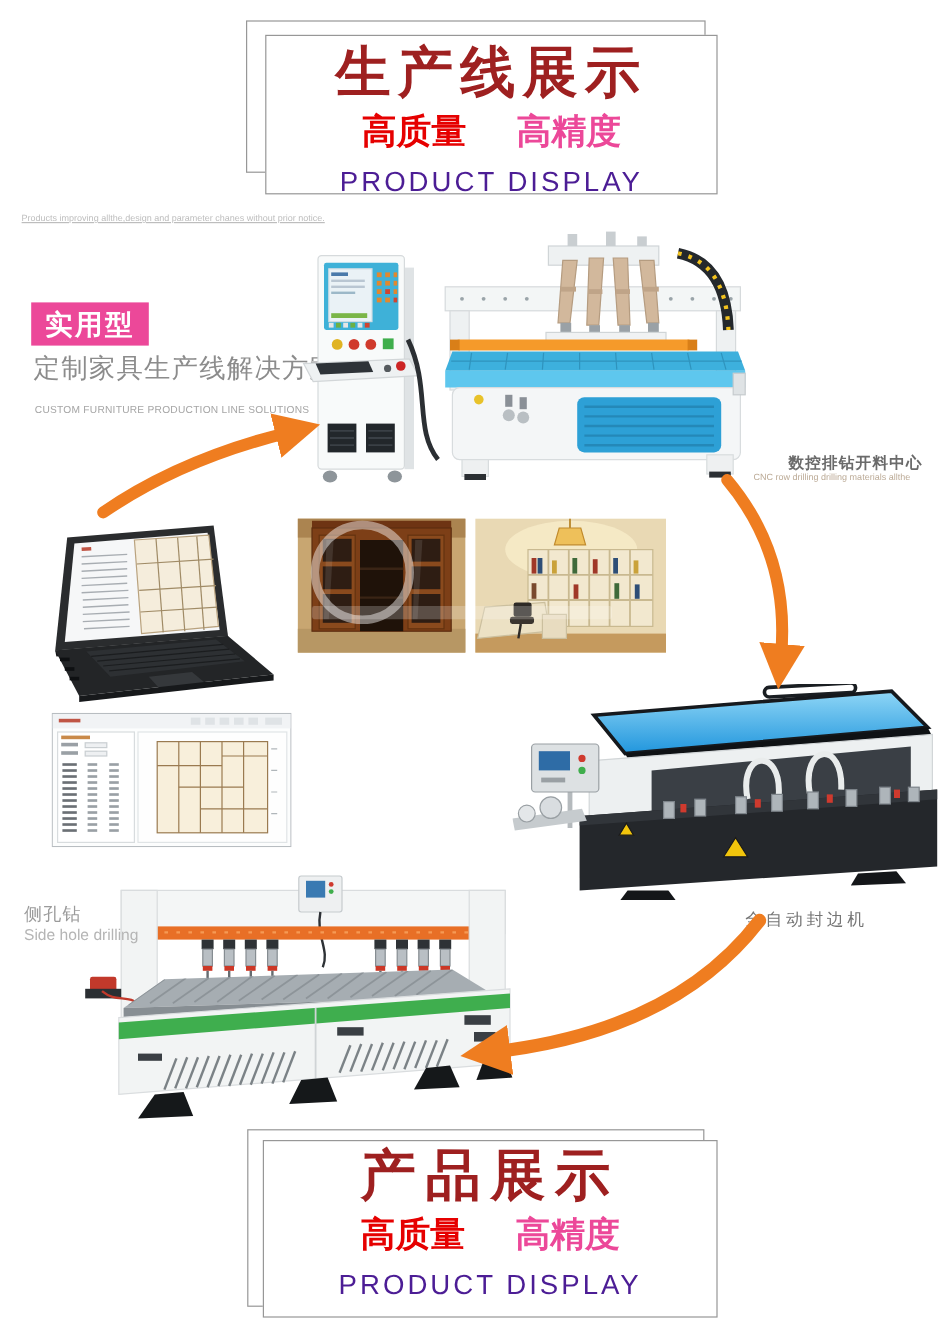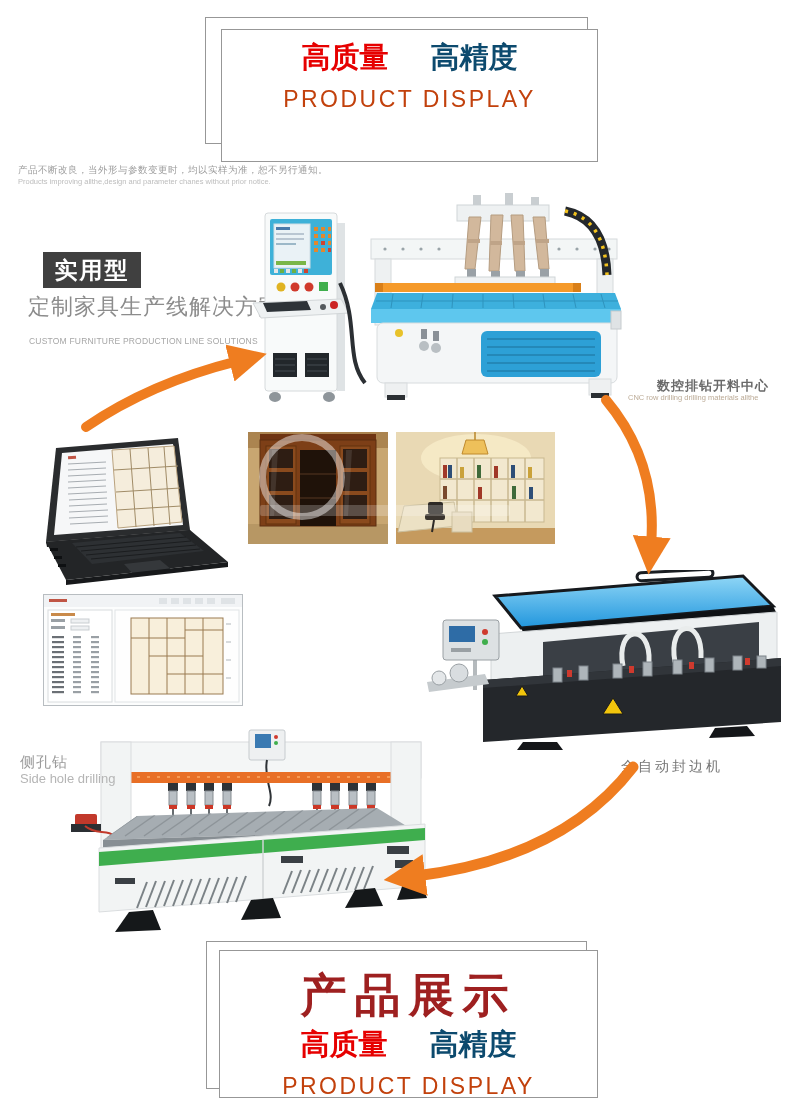--- a/index.html
+++ b/index.html
@@ -7,27 +7,27 @@
   body { font-family:"Liberation Sans", sans-serif; }
   .page { position:relative; width:790px; height:1119px; background:#fff; overflow:hidden; }
   .abs { position:absolute; }
 
   
   .banner-back { position:absolute; border:1.5px solid #979797; background:transparent; }
   .banner-front { position:absolute; border:1.5px solid #979797; background:#ffffff; text-align:center; }
   .banner-title { font-weight:900; font-size:46px; letter-spacing:6px; color:#9e2020; line-height:1.12; }
   .banner-tags { display:flex; justify-content:center; gap:42px; font-weight:700; font-size:29px; margin-top:3px; }
   .tag-red   { color:#e60000; }
-  .tag-navy  { color:#0c4a6e; }
-  .banner-sub { font-size:23px; color:#c2410c; letter-spacing:2.5px; margin-top:8px; font-weight:400; }
+  .tag-navy  { color:#ec4899; }
+  .banner-sub { font-size:23px; color:#4c1d95; letter-spacing:2.5px; margin-top:8px; font-weight:400; }
 
   .disclaimer-cn { position:absolute; left:18px; top:164px; font-size:9.5px; color:#9c9c9c; letter-spacing:0.5px; }
-  .disclaimer-en { position:absolute; left:18px; top:177px; font-size:7.5px; color:#bdbdbd; }
-
-  .badge { position:absolute; left:43px; top:252px; width:98px; height:36px; background:#404040;
+  .disclaimer-en { position:absolute; left:18px; top:177px; font-size:7.5px; color:#bdbdbd;text-decoration:underline; }
+
+  .badge { position:absolute; left:26px; top:252px; width:98px; height:36px; background:#ec4899;
            color:#ffffff; font-size:23px; font-weight:700; text-align:center; line-height:36px; letter-spacing:2px; }
   .solution-cn { position:absolute; left:28px; top:292px; font-size:22px; color:#8c8c8c; letter-spacing:1px; }
   .solution-en { position:absolute; left:29px; top:321px; font-size:8.5px; color:#a6a6a6; letter-spacing:0.2px;margin-top:15px; }
 
   .cnc-label-cn { position:absolute; left:628px; top:377px; font-size:13px; font-weight:700; color:#6a6a6a; letter-spacing:1px;margin-left:29px; }
   .cnc-label-en { position:absolute; left:628px; top:393px; font-size:7.5px; color:#bcab97; }
   .eb-label-cn  { position:absolute; left:621px; top:758px; font-size:14px; color:#757575; font-family:"Liberation Serif", serif; letter-spacing:3px; }
   .sd-label-cn  { position:absolute; left:20px; top:753px; font-size:15px; font-weight:400; color:#9b9b9b; letter-spacing:1px; }
   .sd-label-en  { position:absolute; left:20px; top:771px; font-size:13px; color:#b5b5b5; }
 
@@ -37,29 +37,29 @@
   svg { display:block; }
 </style>
 </head>
 <body>
 
 <div class="page">
 
   <div>
     <div class="banner-back" style="left:205px; top:17px; width:383px; height:127px;"></div>
     <div class="banner-front" style="left:221px; top:29px; width:377px; height:133px; padding-top:5px;">
+      <div class="banner-title">生产线展示</div>
       <div class="banner-tags">
         <span class="tag-red">高质量</span>
         <span class="tag-navy">高精度</span>
       </div>
       <div class="banner-sub">PRODUCT DISPLAY</div>
     </div>
   </div>
 
-  <div class="disclaimer-cn">产品不断改良，当外形与参数变更时，均以实样为准，恕不另行通知。</div>
   <div class="disclaimer-en">Products improving allthe,design and parameter chanes without prior notice.</div>
 
   <div class="badge">实用型</div>
   <div class="solution-cn">定制家具生产线解决方案</div>
   <div class="solution-en">CUSTOM FURNITURE PRODUCTION LINE SOLUTIONS</div>
 
   <svg class="abs" style="left:243px; top:183px;" width="380" height="240" viewBox="0 0 380 240">
 
     <g>
       <rect x="94" y="40" width="8" height="168" fill="#dfe3e5"></rect>
@@ -554,21 +554,21 @@
         <path d="M0,0 L10,5 L0,10 z" fill="#ef7d20"></path>
       </marker>
     </defs>
     <path d="M 86,427 Q 150,383 238,361" stroke="#ef7d20" stroke-width="10" fill="none" stroke-linecap="round" marker-end="url(#ah)"></path>
     <path d="M 606,400 Q 658,462 651,545" stroke="#ef7d20" stroke-width="10" fill="none" stroke-linecap="round" marker-end="url(#ah)"></path>
     <path d="M 633,767 Q 563,858 416,876" stroke="#ef7d20" stroke-width="11" fill="none" stroke-linecap="round" marker-end="url(#ah)"></path>
   </svg>
 
   <div>
     <div class="banner-back" style="left:206px; top:941px; width:381px; height:148px;"></div>
-    <div class="banner-front" style="left:219px; top:950px; width:379px; height:148px; padding-top:19px;">
+    <div class="banner-front" style="left:219px; top:950px; width:379px; height:148px; padding-top:3px;">
       <div class="banner-title" style="letter-spacing:8px;">产品展示</div>
       <div class="banner-tags">
         <span class="tag-red">高质量</span>
         <span class="tag-navy">高精度</span>
       </div>
       <div class="banner-sub">PRODUCT DISPLAY</div>
     </div>
   </div>
 
 </div>

